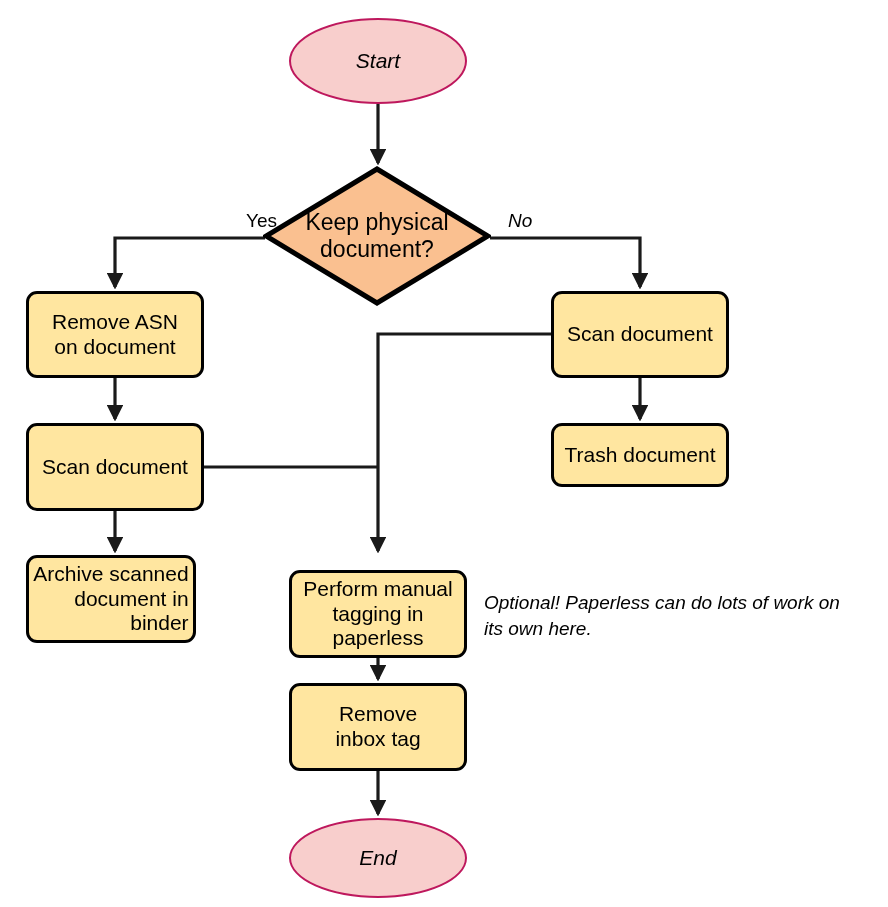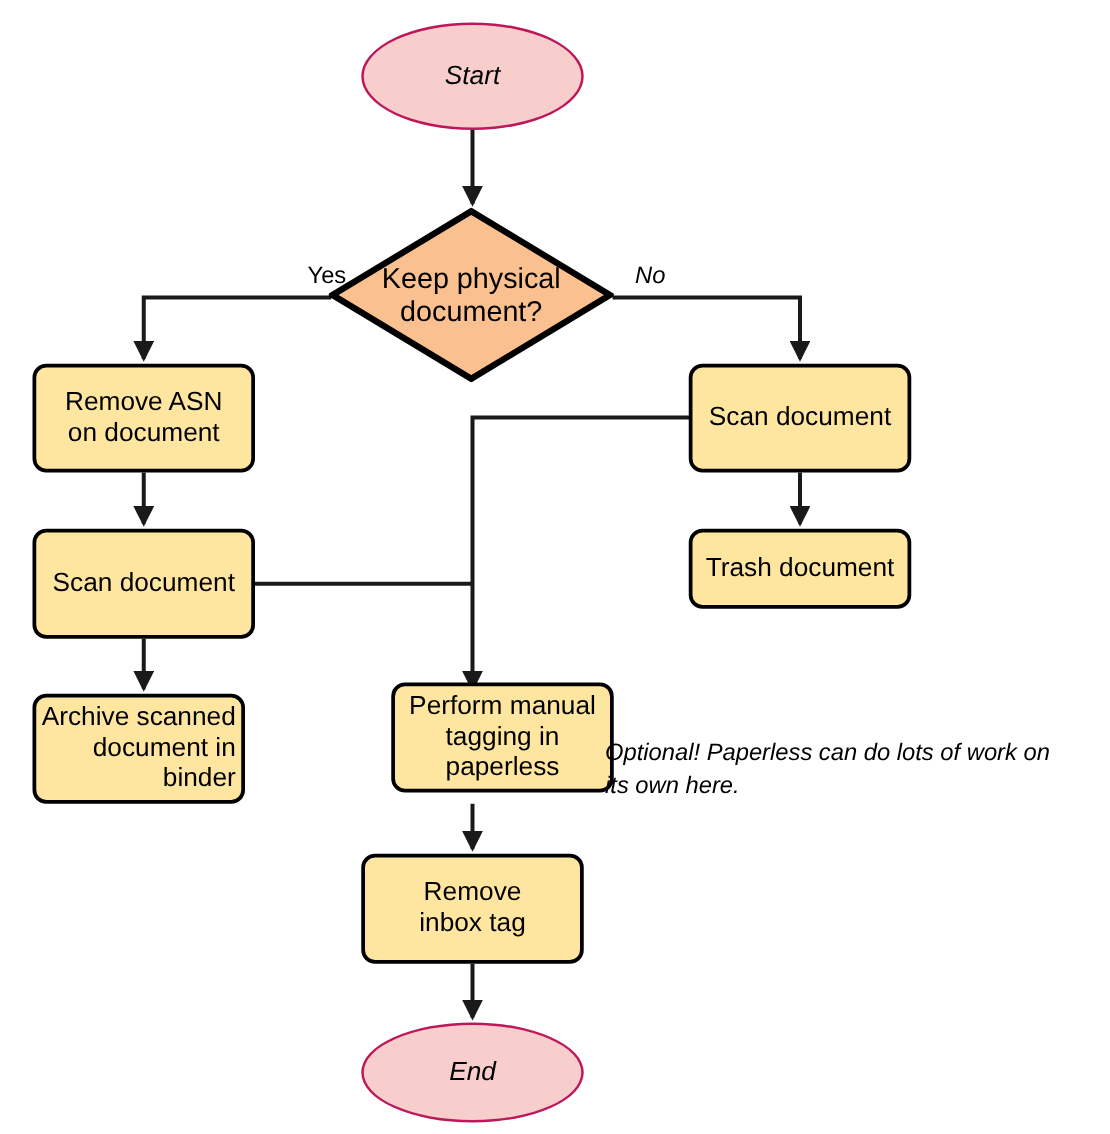--- a/index.html
+++ b/index.html
@@ -147,21 +147,21 @@
   </div>
 
   <div class="node node-process" style="left:551px; top:291px; width:178px; height:87px;">
     <span>Scan document</span>
   </div>
 
   <div class="node node-process" style="left:551px; top:423px; width:178px; height:64px;">
     <span>Trash document</span>
   </div>
 
-  <div class="node node-process" style="left:289px; top:546px; width:178px; height:88px;margin-left:24px;">
+  <div class="node node-process" style="left:289px; top:570px; width:178px; height:88px;">
     <span>Perform manual
 tagging in
 paperless</span>
   </div>
 
   <div class="note" style="left:484px; top:590px; width:400px;">Optional! Paperless can do lots of work on
 its own here.</div>
 
   <div class="node node-terminal" style="left:289px; top:818px; width:178px; height:80px;">
     <span>End</span>

